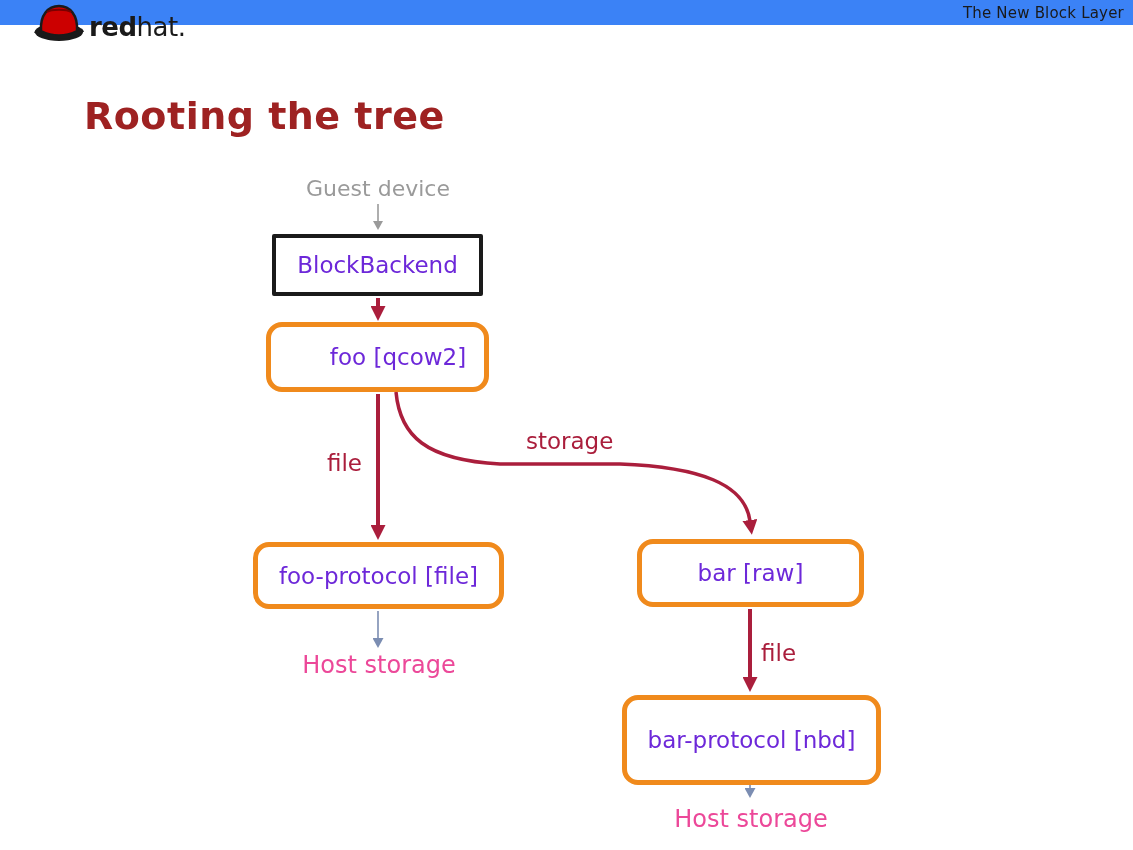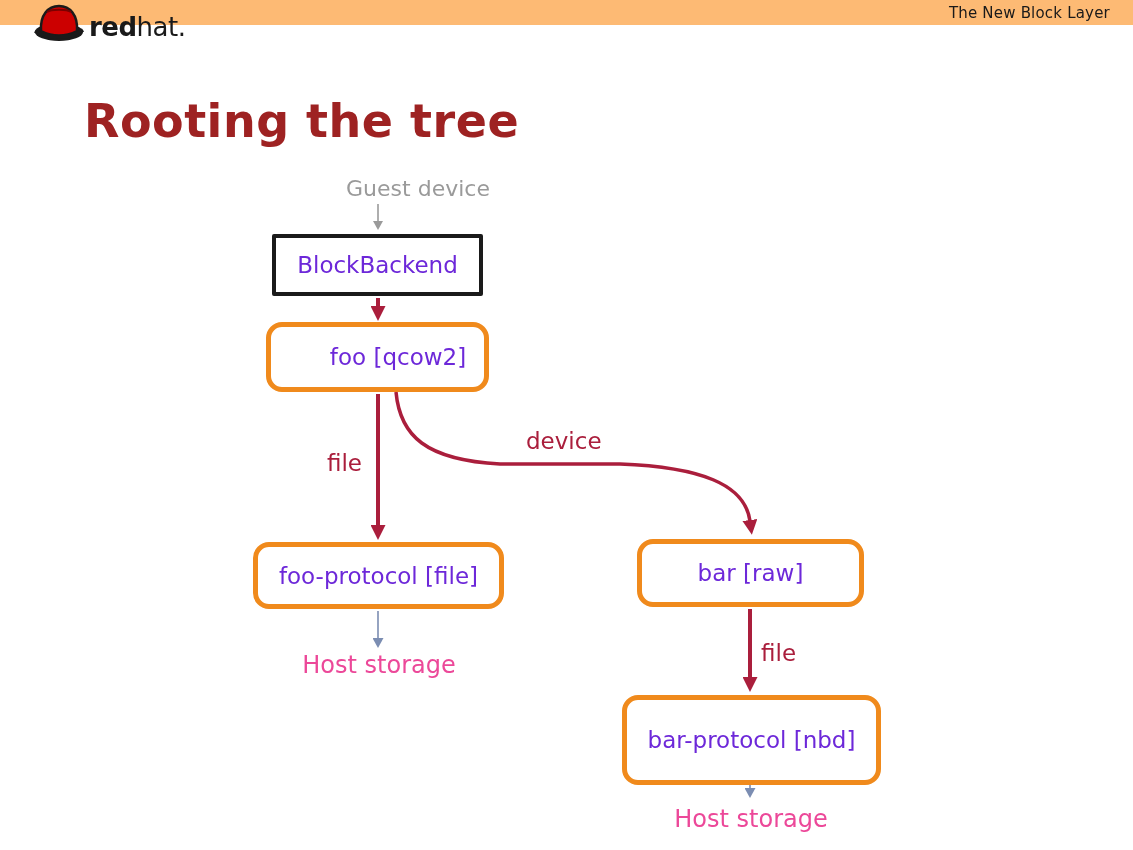--- a/index.html
+++ b/index.html
@@ -1,57 +1,57 @@
 <!DOCTYPE html>
 <html><head>
 <meta charset="utf-8">
 <style>
   * { margin: 0; padding: 0; box-sizing: border-box; }
   html, body { width: 1133px; height: 850px; background: #ffffff; overflow: hidden; }
   body { font-family: "DejaVu Sans", sans-serif; position: relative; }
 
   .topbar {
     position: absolute; left: 0; top: 0; width: 1133px; height: 25px;
-    background: #fdba74;
+    background: #3b82f6;
     display: flex; align-items: center; justify-content: flex-end;
-    padding-right: 23px;
+    padding-right: 9px;
   }
   .topbar-title { font-size: 15px; color: #1a1a1a; letter-spacing: 0.2px; }
 
   .logo {
     position: absolute; left: 33px; top: 0;
     display: flex; align-items: flex-end; gap: 4px;
   }
   .wordmark { font-size: 26px; color: #1a1a1a; line-height: 1; padding-bottom: 4px; letter-spacing: -0.5px; }
   .wordmark b { font-weight: bold; }
 
   .slide-title {
     position: absolute; left: 84px; top: 94px;
-    font-size: 46px; font-weight: bold; color: #9e2222; letter-spacing: 0.5px;
+    font-size: 38px; font-weight: bold; color: #9e2222; letter-spacing: 0.5px;
   }
 
   .diagram { position: absolute; left: 0; top: 0; width: 1133px; height: 850px; }
   .edges { position: absolute; left: 0; top: 0; }
 
   .box {
     position: absolute; background: #ffffff; color: #6d28d9;
     display: flex; align-items: center; justify-content: center;
     font-size: 23px; text-align: center; white-space: nowrap;
   }
   .box.square { border: 4px solid #1a1a1a; border-radius: 2px; }
   .box.orange { border: 5px solid #f08a1c; border-radius: 16px; }
 
   .bb   { left: 272px; top: 234px; width: 211px; height: 62px; }
   .foo  { left: 266px; top: 322px; width: 223px; height: 70px; padding-left: 41px; }
   .foop { left: 253px; top: 542px; width: 251px; height: 67px; }
   .bar  { left: 637px; top: 539px; width: 227px; height: 68px; }
   .barp { left: 622px; top: 695px; width: 259px; height: 90px; }
 
   .label { position: absolute; white-space: nowrap; }
-  .guest    { left: 378px; top: 176px; transform: translateX(-50%); font-size: 22px; color: #9a9a9a; margin-left: 40px; }
+  .guest    { left: 378px; top: 176px; transform: translateX(-50%); font-size: 22px; color: #9a9a9a; }
   .host     { font-size: 24px; color: #ec4899; }
   .hs-left  { left: 379px; top: 651px; transform: translateX(-50%); }
   .hs-right { left: 751px; top: 805px; transform: translateX(-50%); }
 
   .edge-label { position: absolute; font-size: 23px; color: #aa1e3c; white-space: nowrap; }
   .file-left  { left: 362px; top: 450px; transform: translateX(-100%); }
   .backing    { left: 526px; top: 428px; }
   .file-right { left: 761px; top: 640px; }
 </style>
 </head>
@@ -103,21 +103,21 @@
     <path d="M750,768 L750,789" stroke="#7b8db2" stroke-width="1.6" fill="none" marker-end="url(#ah-blue)"></path>
   </svg>
 
   <div class="label guest">Guest device</div>
 
   <div class="box square bb">BlockBackend</div>
 
   <div class="box orange foo">foo [qcow2]</div>
 
   <div class="edge-label file-left">file</div>
-  <div class="edge-label backing">device</div>
+  <div class="edge-label backing">storage</div>
 
   <div class="box orange foop">foo-protocol [file]</div>
   <div class="label host hs-left">Host storage</div>
 
   <div class="box orange bar">bar [raw]</div>
 
   <div class="edge-label file-right">file</div>
 
   <div class="box orange barp">bar-protocol [nbd]</div>
   <div class="label host hs-right">Host storage</div>

